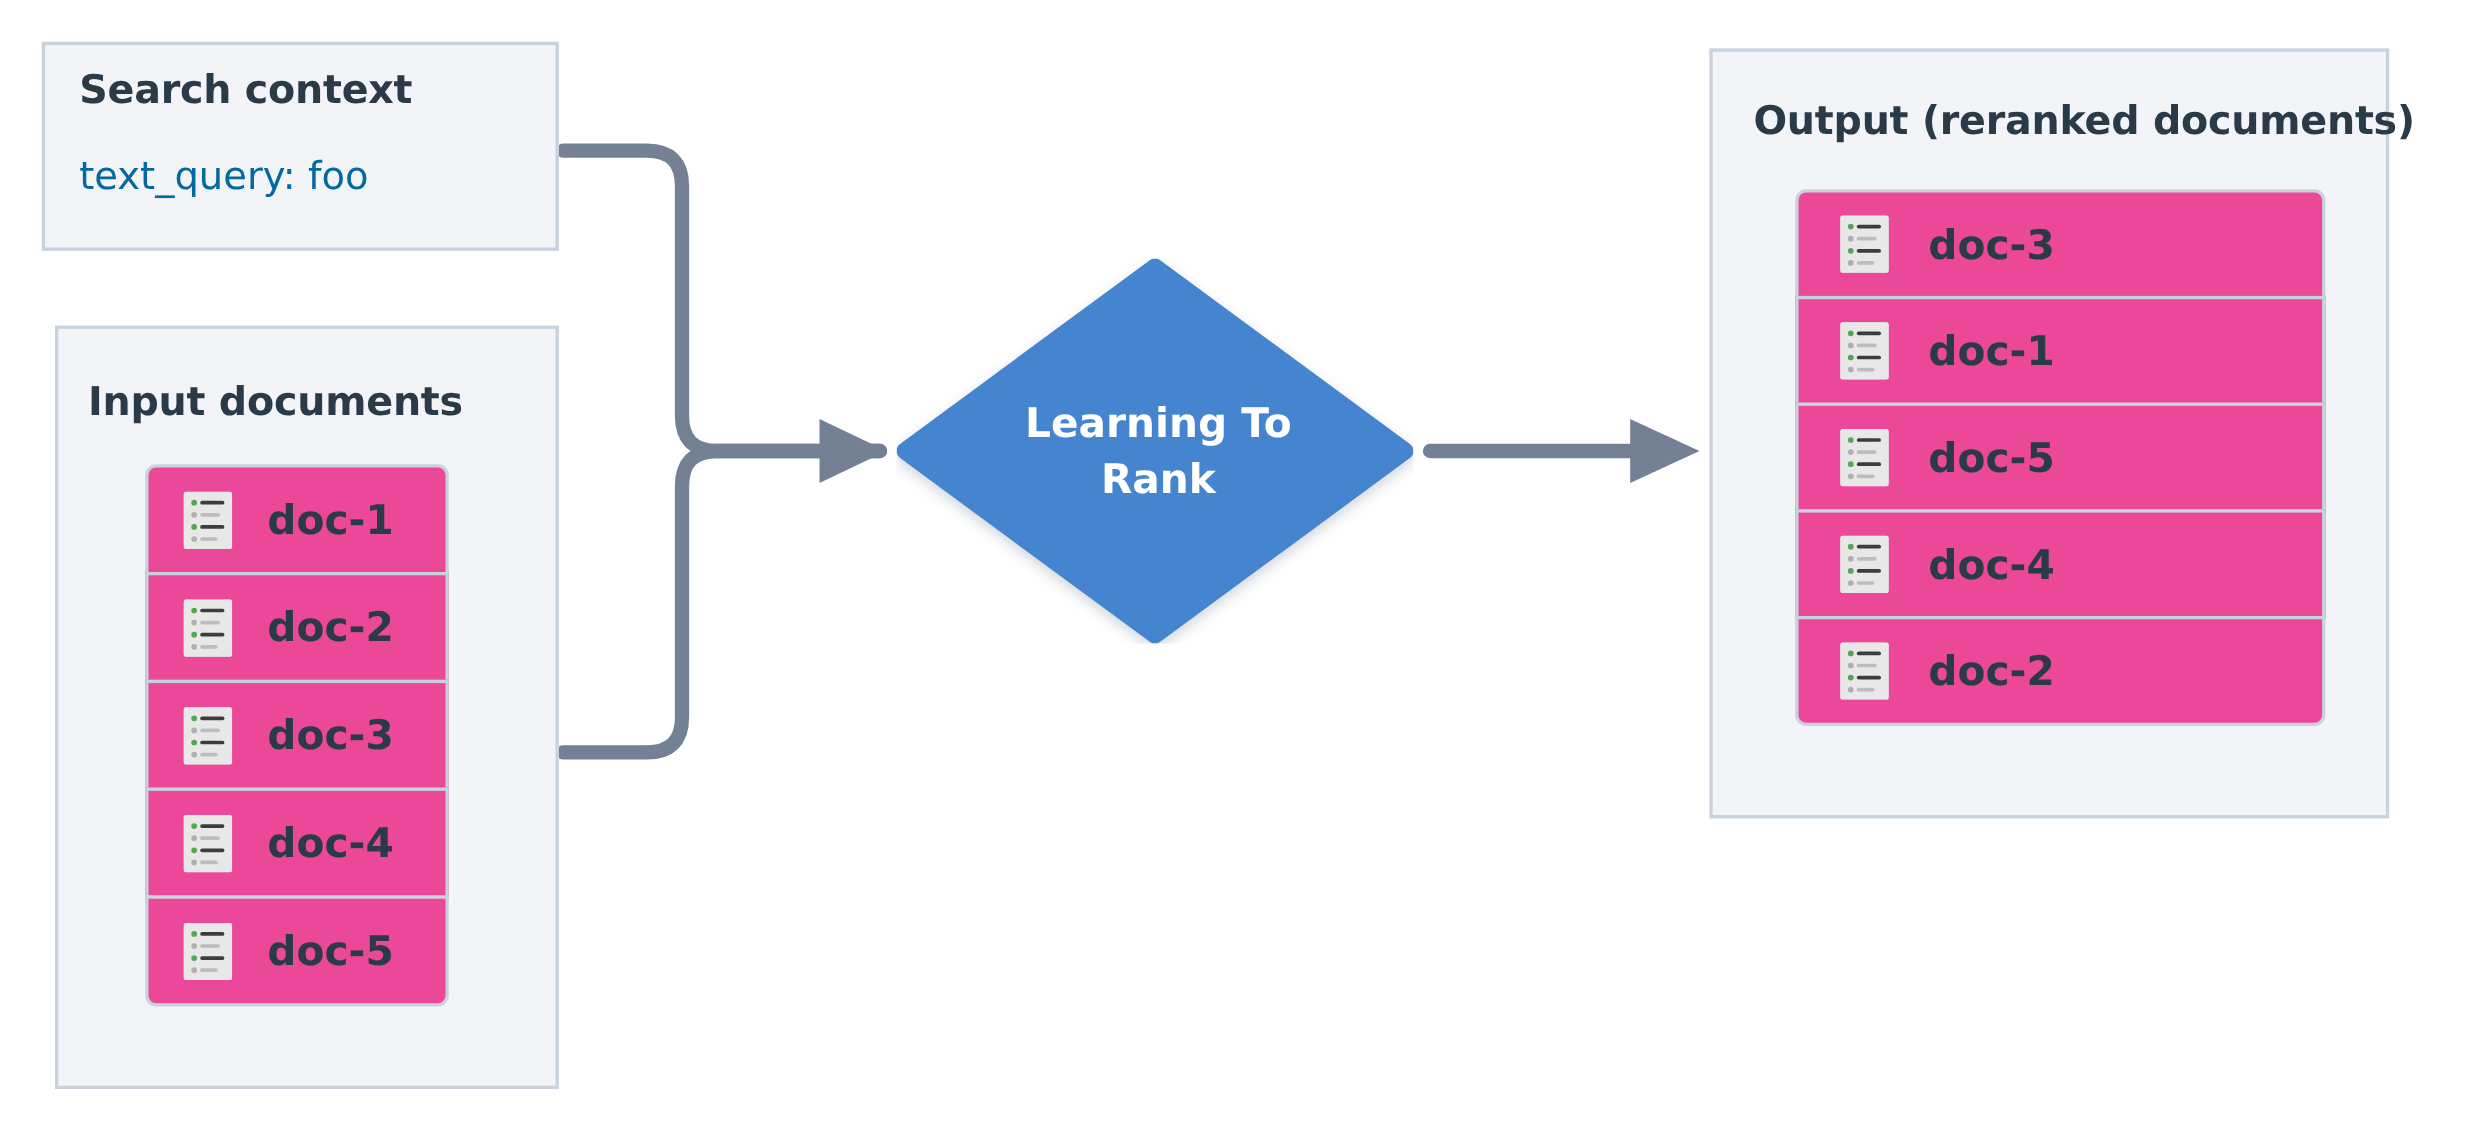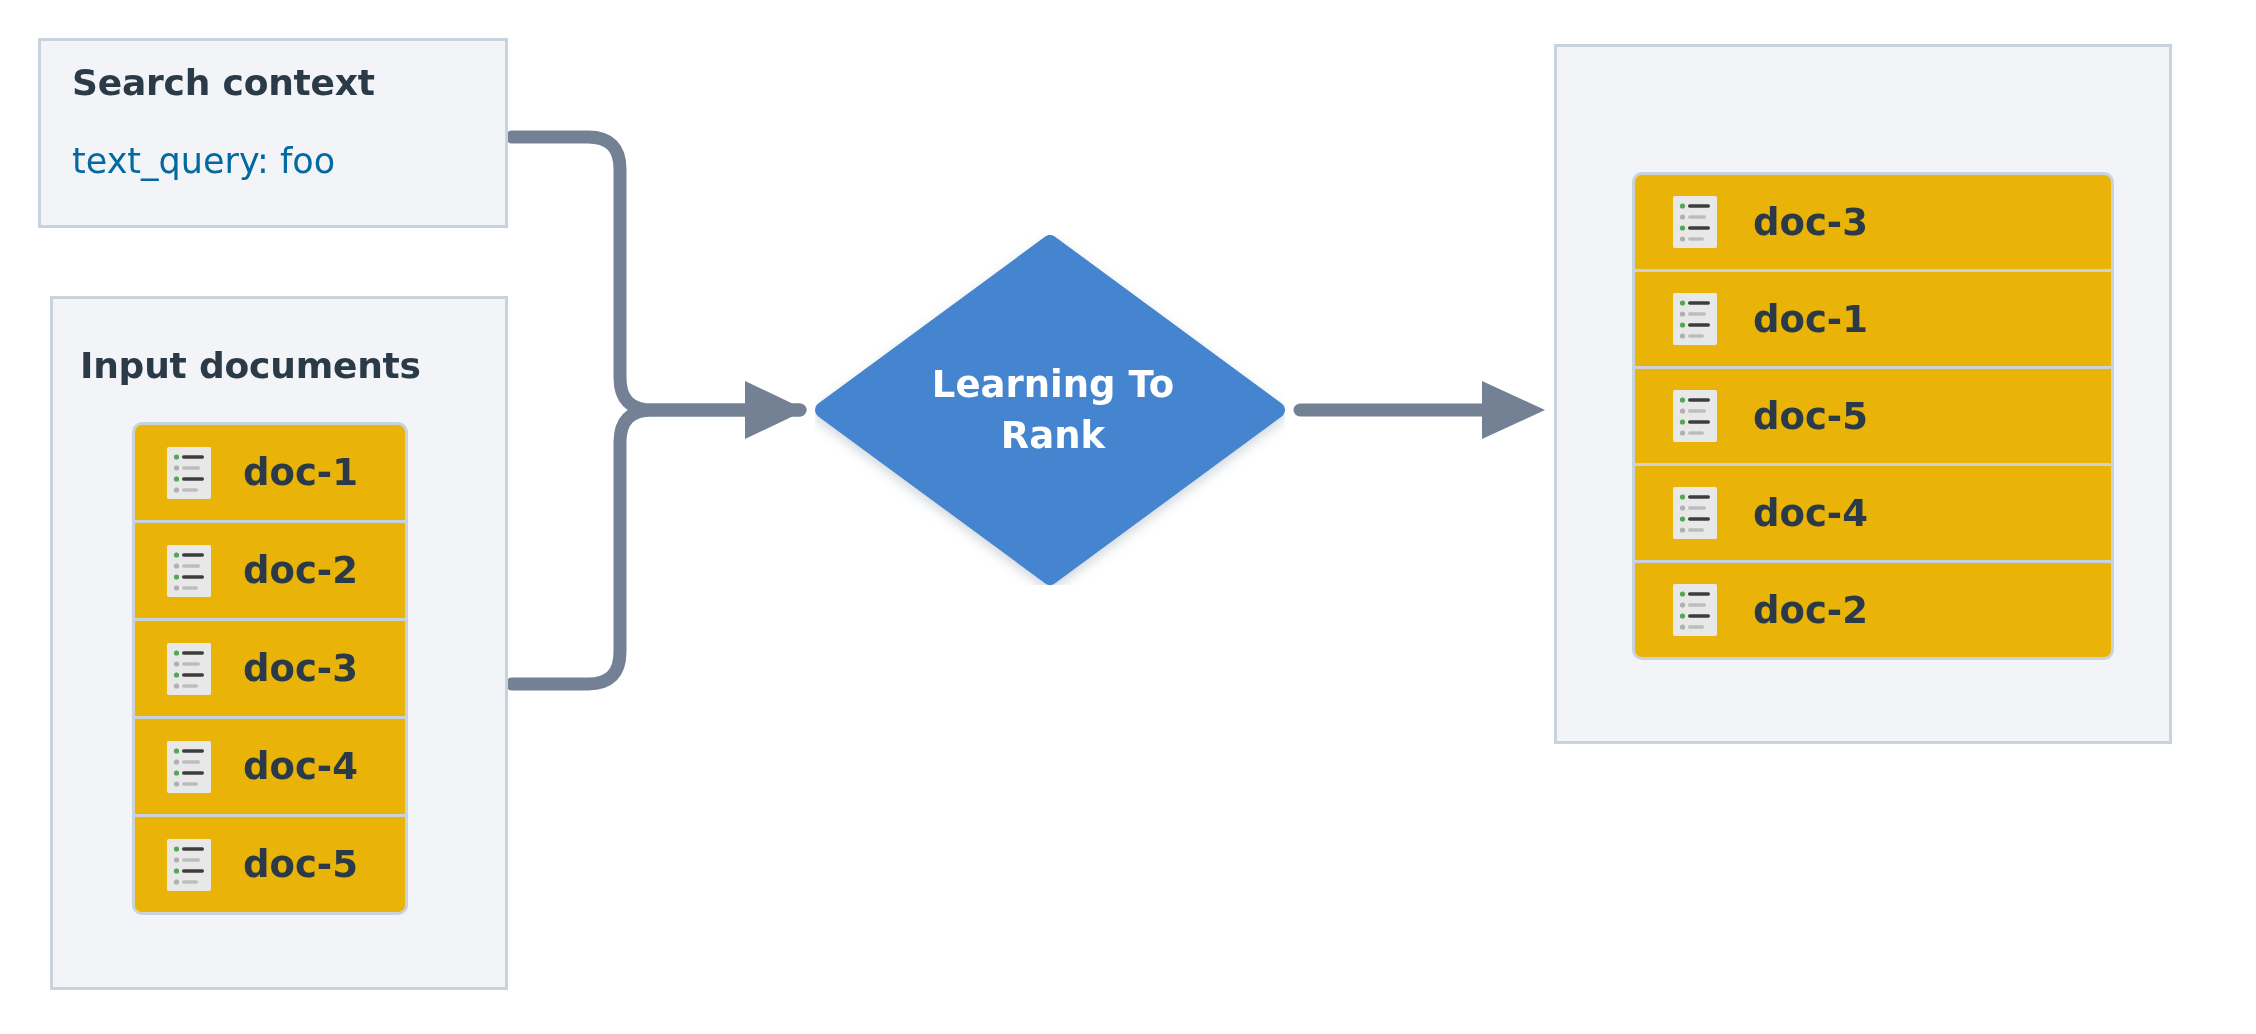--- a/index.html
+++ b/index.html
@@ -73,21 +73,21 @@
 
   
   .doc-list {
     position: absolute;
   }
   .doc-row {
     position: relative;
     display: flex;
     align-items: center;
     box-sizing: border-box;
-    background: #eab308;
+    background: #ec4899;
     border: 3px solid #c8d3de;
     margin-top: -3px;
   }
   .doc-row:first-child {
     margin-top: 0;
     border-top-left-radius: 10px;
     border-top-right-radius: 10px;
   }
   .doc-row:last-child {
     border-bottom-left-radius: 10px;
@@ -283,20 +283,21 @@
     <svg width="470" height="350" viewBox="0 0 470 350">
       <path d="M 235 8 L 462 175 L 235 342 L 8 175 Z" fill="#4584ce" stroke="#4584ce" stroke-width="16" stroke-linejoin="round" filter="url(#nodeShadow)"></path>
     </svg>
     <div id="ltr-label">
       <span>Learning To</span>
       <span>Rank</span>
     </div>
   </div>
 
   <div class="panel" id="output-panel"></div>
+  <div class="panel-title" id="output-title">Output (reranked documents)</div>
 
   <div class="doc-list" id="output-docs-list">
       <div class="doc-row">
         <svg class="doc-icon" viewBox="0 0 44 52">
           <rect x="0" y="0" width="44" height="52" rx="2" fill="#e8e8e8"></rect>
           <circle cx="9.5" cy="10" r="2.6" fill="#53a653"></circle>
           <rect x="15" y="8.3" width="22" height="3.4" rx="1.7" fill="#3d3d3d"></rect>
           <circle cx="9.5" cy="21" r="2.6" fill="#b0b0b0"></circle>
           <rect x="15" y="19.3" width="18" height="3.4" rx="1.7" fill="#bdbdbd"></rect>
           <circle cx="9.5" cy="32" r="2.6" fill="#53a653"></circle>

